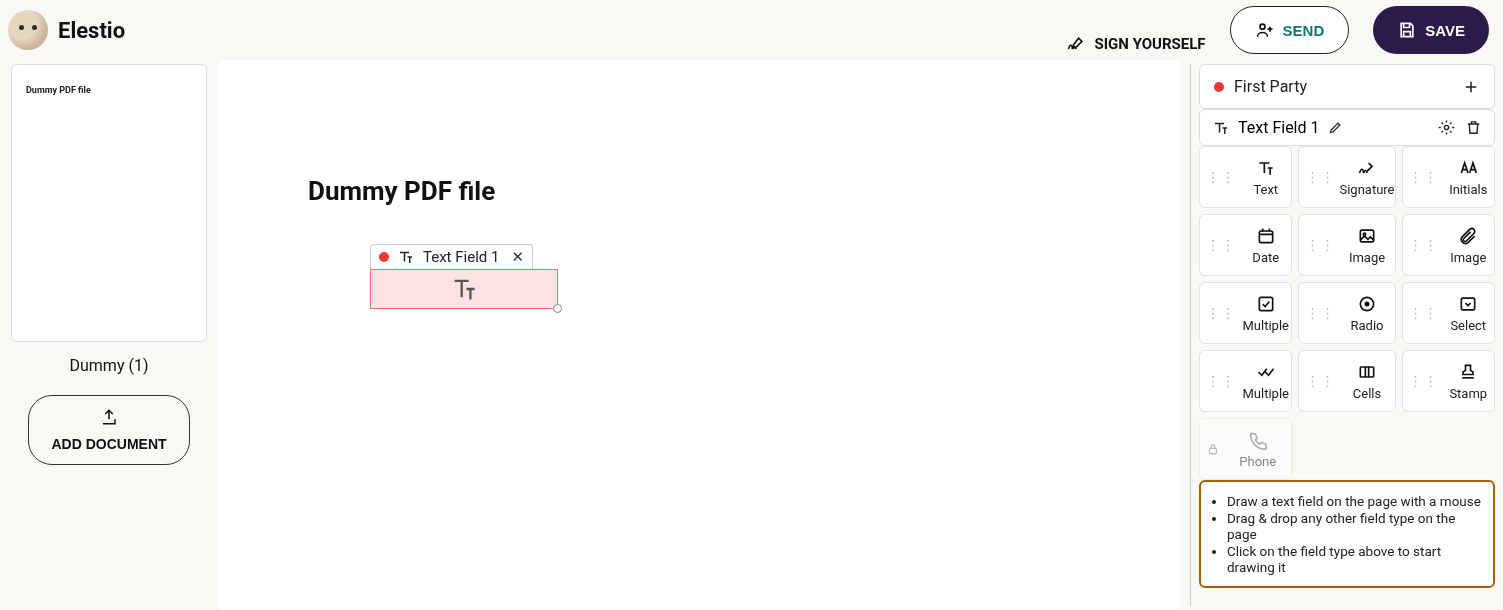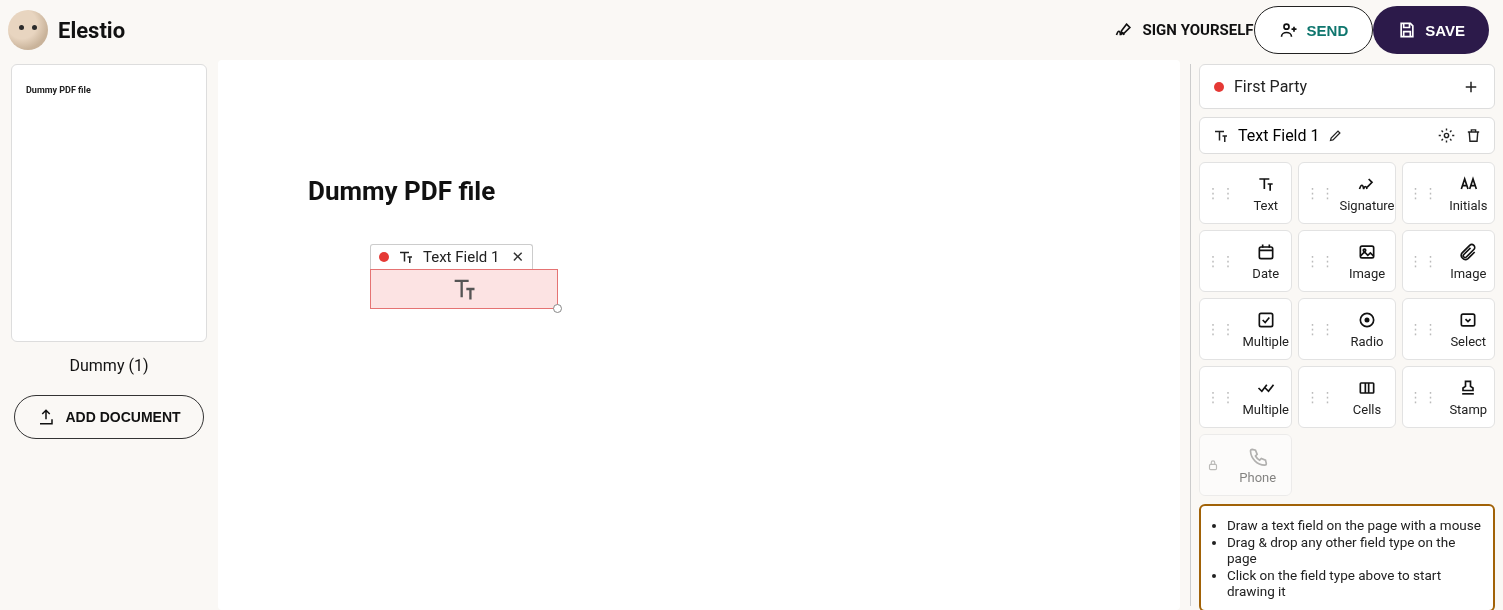--- a/index.html
+++ b/index.html
@@ -42,21 +42,22 @@
   }
   .logo::before{ left:11px; }
   .logo::after { left:24px; }
   .brand-name {
     font-size: 22px;
     font-weight: 700;
     color: #111;
   }
   .header-actions {
     display:flex;
-    align-items:center;
+    align-items:flex-end;
+    gap: 24px;
   }
   .sign-yourself {
     display:flex;
     align-items:center;
     gap:8px;
     font-weight:700;
     font-size:15px;
     color:#111;
     cursor:pointer;
   }
@@ -117,20 +118,21 @@
     align-items:center;
     gap:10px;
     border:1.5px solid #333;
     background:#faf8f5;
     border-radius:24px;
     padding:12px 22px;
     font-weight:700;
     font-size:14px;
     cursor:pointer;
     color:#111;
+    flex-direction:column;
   }
   
   .canvas {
     flex:1;
     background:#fff;
     border-radius:4px;
     margin-right:10px;
     position:relative;
     overflow:hidden;
   }
@@ -190,21 +192,20 @@
   .divider {
     width:1px;
     background:#ccc;
     margin: 4px 0;
   }
   .right {
     width: 304px;
     padding: 4px 0 0 8px;
     display:flex;
     flex-direction:column;
-    gap:8px;
   }
   .party {
     background:#fff;
     border:1px solid #ddd;
     border-radius:6px;
     padding: 12px 14px;
     display:flex;
     align-items:center;
     justify-content:space-between;
     font-size:16px;

